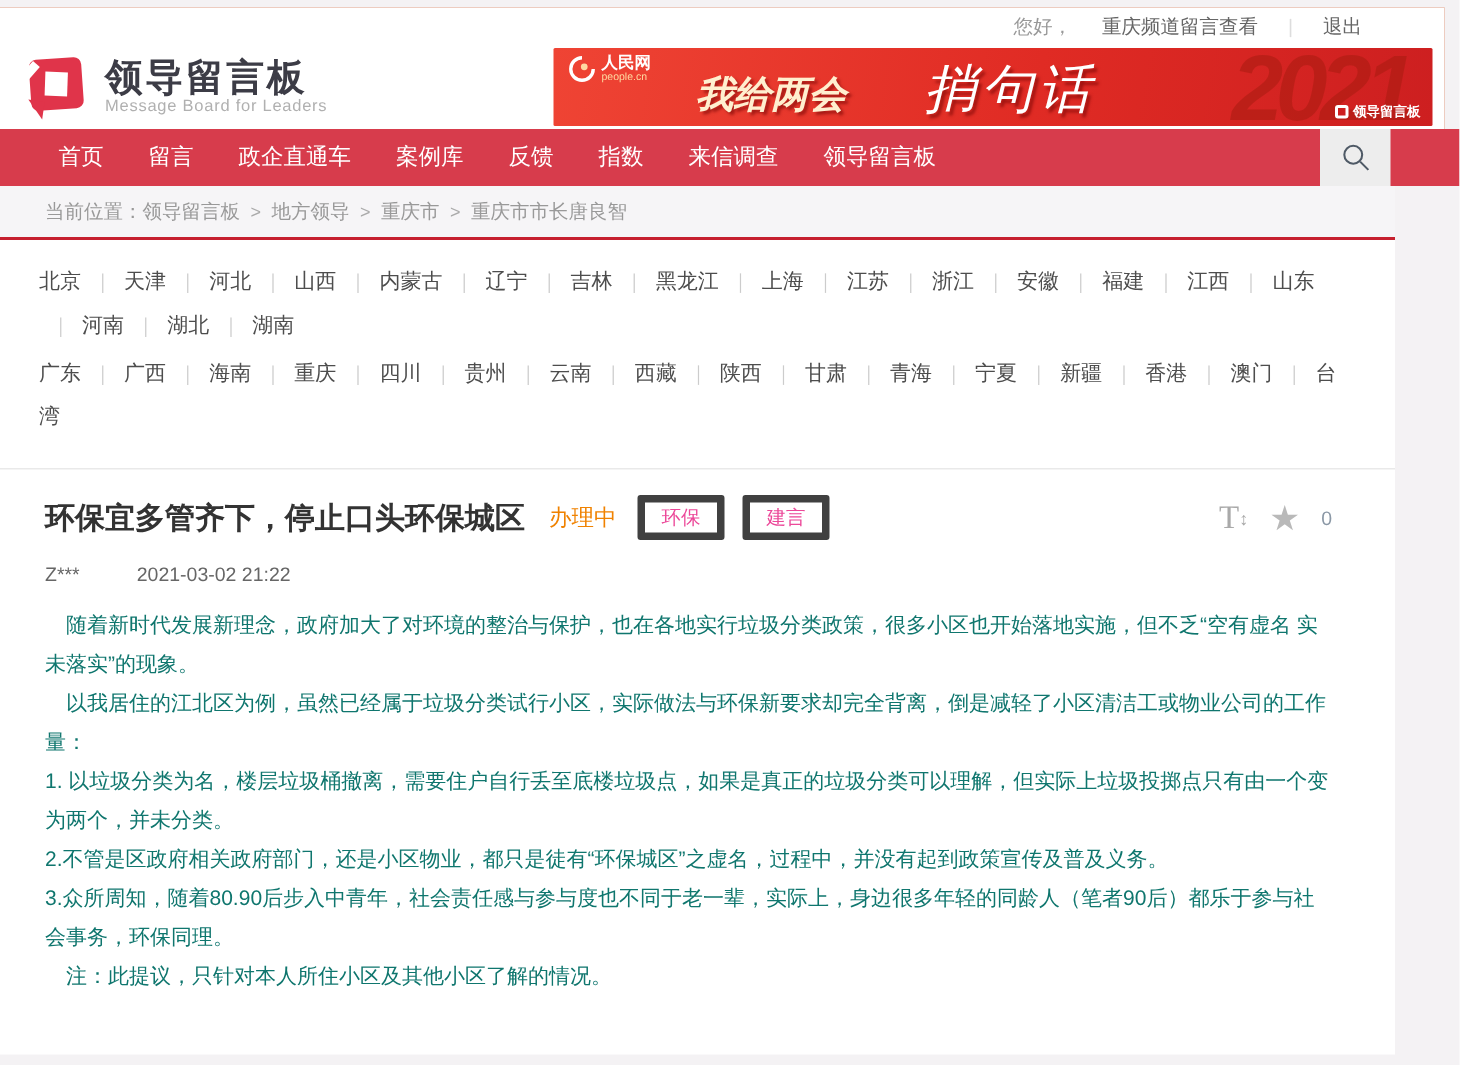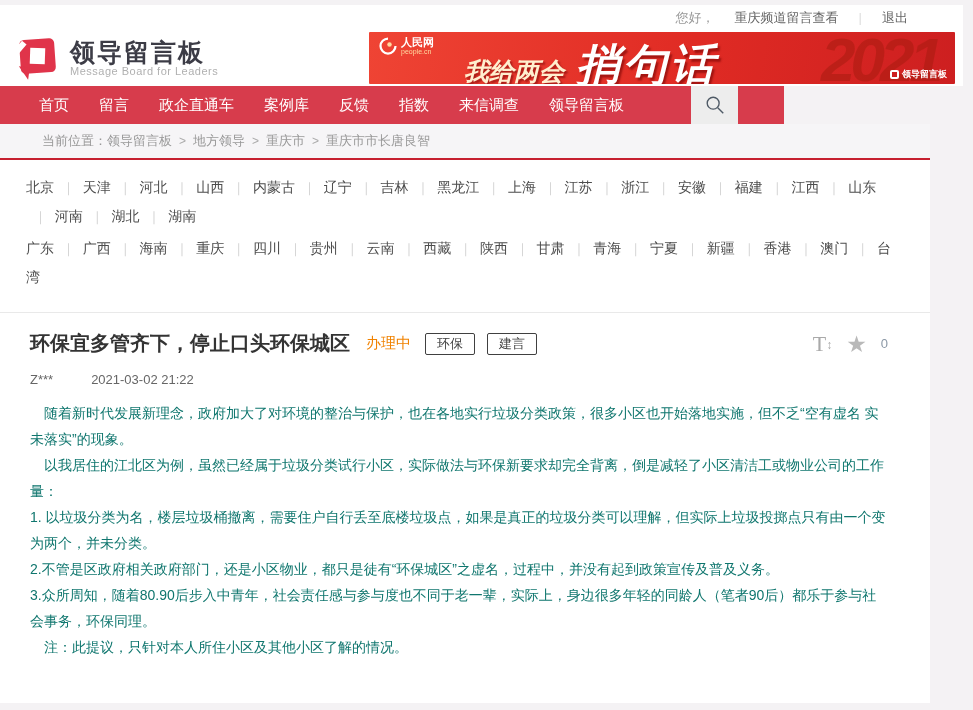--- a/index.html
+++ b/index.html
@@ -36,62 +36,62 @@
   .banner {
     margin-left:auto; margin-right:8px; width:586px; height:52px; position:relative;
     background:linear-gradient(100deg,#ef4434 0%,#e02b24 55%,#cd1f20 100%);
     overflow:hidden; border-radius:1px; cursor:pointer;
   }
   .pd-logo { position:absolute; left:10px; top:5px; display:flex; align-items:center; gap:4px; }
   .pd-text-cn { font-size:11px; font-weight:bold; color:#fff; line-height:11px; }
   .pd-text-en { font-size:7px; color:#ffd9a0; }
   .slogan { position:absolute; left:95px; top:4px; display:flex; align-items:baseline; gap:12px; font-style:italic; }
   .slogan-l { font-size:25px; font-weight:900; color:#ffefcf; text-shadow:2px 2px 2px rgba(110,0,0,.55); }
-  .slogan-r { font-size:44px; font-weight:700; color:#ffffff; text-shadow:2px 3px 2px rgba(110,0,0,.55); letter-spacing:3px; }
+  .slogan-r { font-size:35px; font-weight:400; color:#ffffff; text-shadow:2px 3px 2px rgba(110,0,0,.55); letter-spacing:3px;margin-left:40px; }
   .year { position:absolute; right:16px; top:-8px; font-size:62px; font-weight:900; font-style:italic; color:#a81d12; opacity:.55; letter-spacing:-5px; }
   .corner { position:absolute; right:8px; bottom:3px; display:flex; align-items:center; gap:3px; }
   .corner-icon { width:9px; height:9px; background:#fff; border-radius:2px; display:inline-block; position:relative; }
   .corner-icon::after { content:""; position:absolute; inset:2px; background:#cd1f20; }
   .corner-text { font-size:9px; color:#fff; font-weight:bold; }
 
   
-  .nav { width:784px; height:38px; background:#d73c4c; display:flex; align-items:center; position:relative; }
+  .nav { width:973px; height:38px; background:#d73c4c; display:flex; align-items:center; position:relative; }
   .nav-items { display:flex; align-items:center; margin-left:24px; }
   .nav-item { color:#fff; font-size:15px; padding:0 15px; line-height:38px; display:inline-block; }
   .search-btn {
     position:absolute; right:46px; top:0; width:47px; height:38px; border:none;
     background:#ededed; display:flex; align-items:center; justify-content:center; cursor:pointer;
   }
 
   
   .content { width:930px; background:#fff; min-height:579px; }
   .breadcrumb {
     height:36px; background:#f6f5f7; display:flex; align-items:center;
-    padding-left:42px; font-size:13px; color:#999;
+    padding-left:30px; font-size:13px; color:#999;
     border-bottom:2px solid #c6202f;
   }
   .bc-item { color:#999; }
   .bc-sep { color:#aaa; margin:0 7px; font-size:12px; }
   .bc-sep:last-child { display:none; }
 
   .provinces { padding:13px 26px 9px 26px; }
   .prov-row { line-height:28px; font-size:14px; margin-bottom:3px; }
   .prov { color:#4d4d4d; }
   .psep { color:#ccc; margin:0 8px; font-size:13px; }
   .psep:last-child { visibility:hidden; }
 
   .divider { border-top:1px solid #e9e9e9; margin-top:8px; }
 
   
   .article { padding-top:17px; }
   .title-row { display:flex; align-items:center; padding:0 42px 0 30px; }
   .title-row h1 { font-size:20px; color:#333; font-weight:bold; }
   .status { color:#f08200; font-size:15px; margin-left:16px; }
   .tags { display:flex; gap:12px; margin-left:14px; }
-  .tag { border:1px solid #404040; color:#404040; font-size:13px; padding:2px 11px; border-radius:2px; line-height:16px; }
+  .tag { border:5px solid #404040; color:#ec4899; font-size:13px; padding:2px 11px; border-radius:2px; line-height:16px; }
   .title-icons { margin-left:auto; display:flex; align-items:center; gap:14px; }
   .ticon { font-family:"Liberation Serif","DejaVu Serif",serif; font-size:22px; color:#a9a9a9; cursor:pointer; }
   .ticon small { font-size:12px; vertical-align:2px; }
   .star { font-size:23px; color:#b9b9b9; cursor:pointer; line-height:20px; }
   .star-count { font-size:13px; color:#8b98a6; }
 
   .meta { padding-left:30px; margin-top:15px; font-size:13px; color:#666; display:flex; gap:38px; }
 
   .body-text { padding:13px 40px 0 30px; }
   .para { font-size:14px; color:#0f766e; line-height:26px; }

